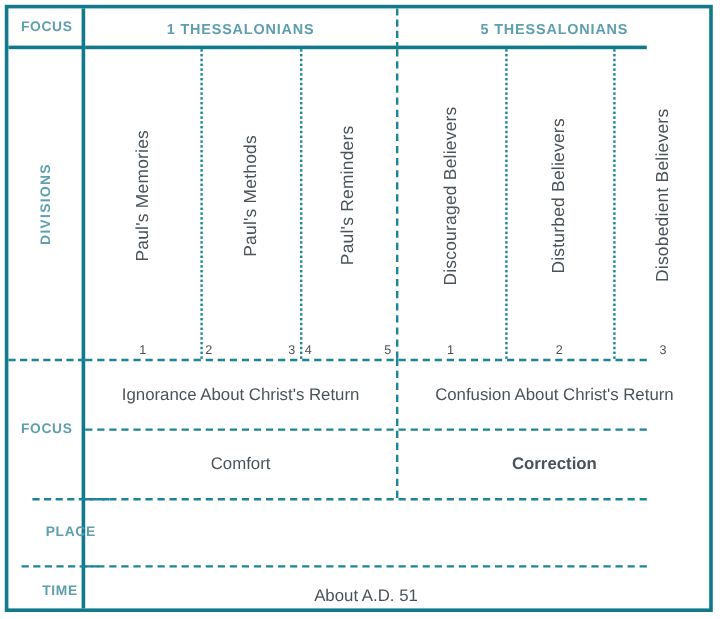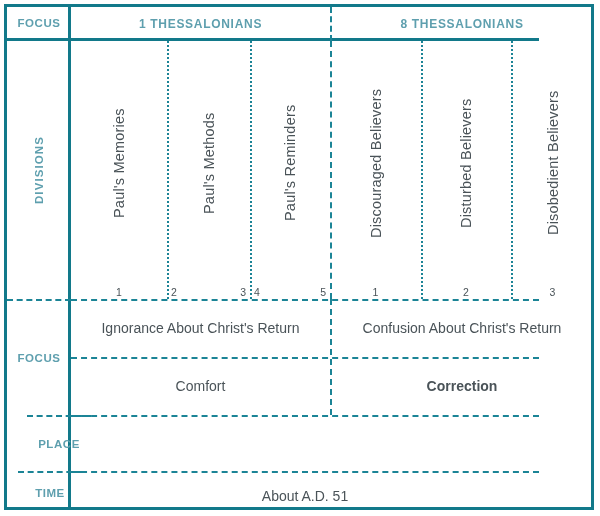--- a/index.html
+++ b/index.html
@@ -119,21 +119,21 @@
     </div>
   </div>
 
   <div id="body" class="abs">
 
     <div id="header" class="abs">
       <div class="hcell" style="left:0;width:259px;">
         <span>1 THESSALONIANS</span>
       </div>
       <div class="hcell" style="left:259px;width:264px;">
-        <span>8 THESSALONIANS</span>
+        <span>5 THESSALONIANS</span>
       </div>
       <div class="vsep vsep-major" style="left:259px;height:34px;"></div>
     </div>
 
     <div id="divisions" class="abs">
 
       <div class="divcol" style="left:0;width:96px;">
         <div class="divlabel">Paul's Memories</div>
         <div class="chapnums">
           <span class="cn-mid">1</span>

